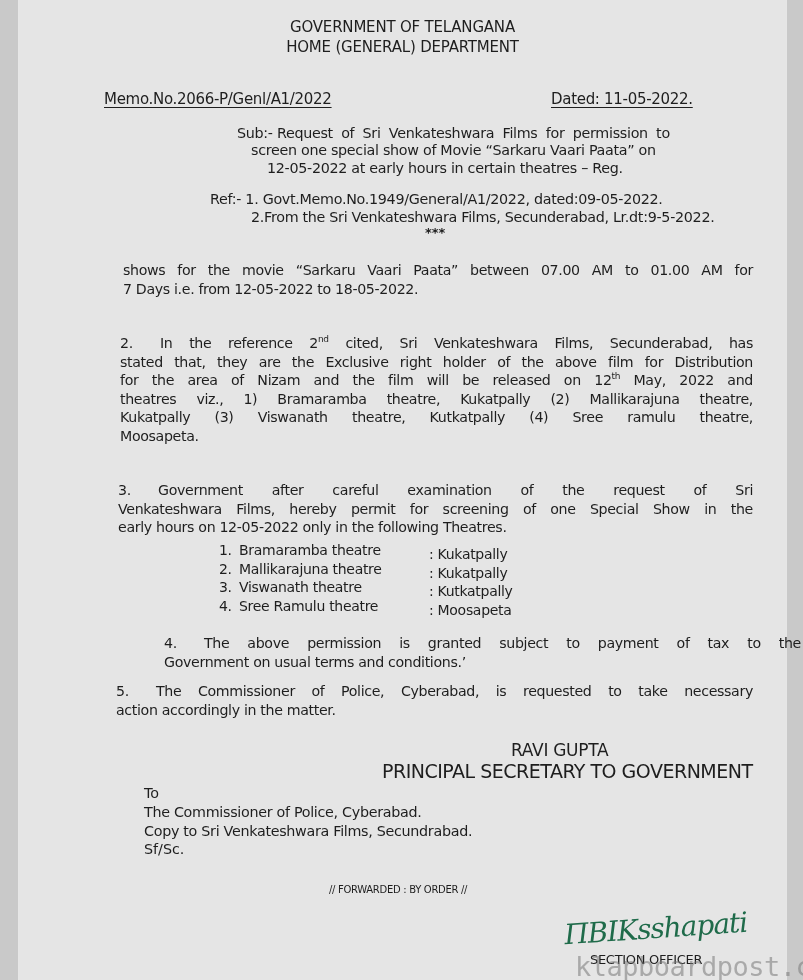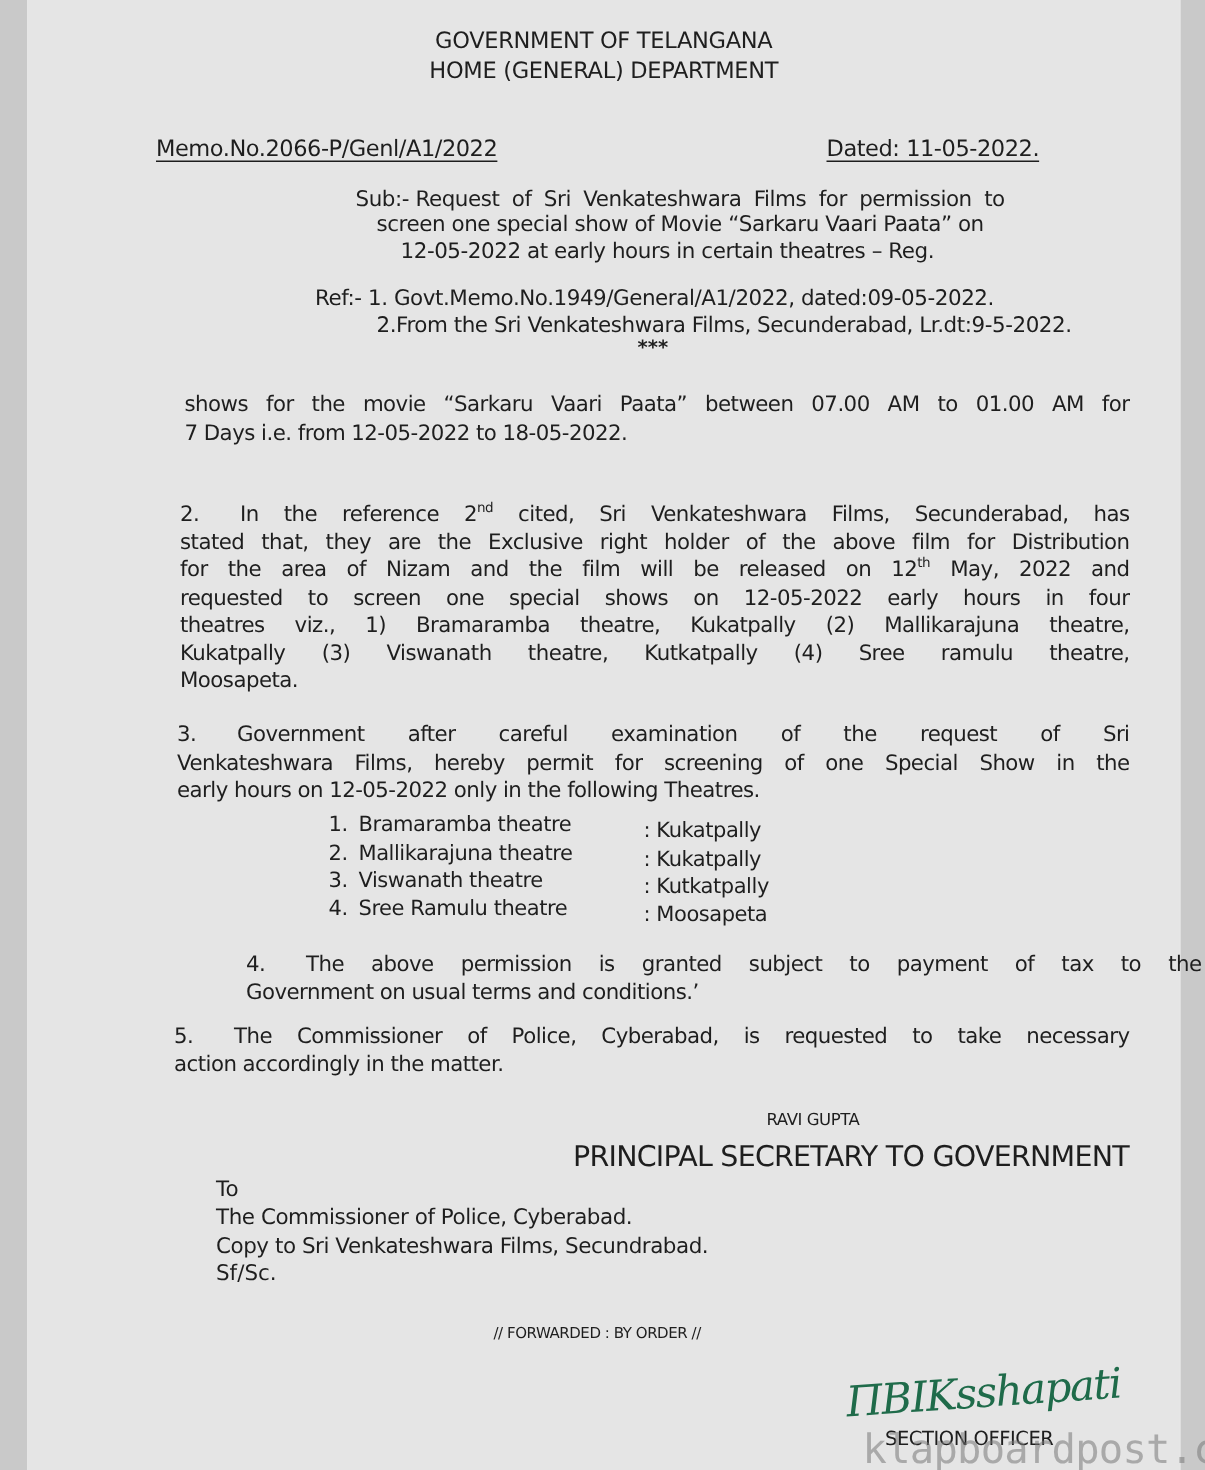--- a/index.html
+++ b/index.html
@@ -104,21 +104,20 @@
 
   <div class="para" style="top:261px; left:104px; width:630px;">
     <span class="line">shows for the movie “Sarkaru Vaari Paata”  between 07.00 AM to 01.00 AM for</span>
     <span class="line last">7 Days i.e. from 12-05-2022 to 18-05-2022.</span>
   </div>
 
   <div class="para" style="top:334px; left:101px; width:633px;">
     <span class="line"><span class="num">2.</span><span>In the reference 2</span><sup>nd</sup><span> cited, Sri Venkateshwara Films, Secunderabad, has</span></span>
     <span class="line">stated that, they are the Exclusive right holder of the above film for Distribution</span>
     <span class="line"><span>for the area of Nizam and the film will be released on 12</span><sup>th</sup><span> May, 2022 and</span></span>
-    <span class="line">requested to screen one special shows on 12-05-2022 early hours in four</span>
     <span class="line">theatres viz., 1) Bramaramba theatre, Kukatpally (2) Mallikarajuna theatre,</span>
     <span class="line">Kukatpally (3) Viswanath theatre, Kutkatpally (4) Sree ramulu theatre,</span>
     <span class="line last">Moosapeta.</span>
   </div>
 
   <div class="para" style="top:481px; left:99px; width:635px;">
     <span class="line"><span class="num">3.</span><span>Government after careful examination of the request of Sri</span></span>
     <span class="line">Venkateshwara Films, hereby permit for screening of one Special Show in the</span>
     <span class="line last">early hours on 12-05-2022 only in the following Theatres.</span>
   </div>
@@ -149,21 +148,21 @@
   <div class="para" style="top:634px; left:97px; width:637px;margin-left:48px;">
     <span class="line"><span class="num">4.</span><span>The above permission is granted subject to payment of tax to the</span></span>
     <span class="line last">Government on usual terms and conditions.’</span>
   </div>
 
   <div class="para" style="top:682px; left:97px; width:637px;">
     <span class="line"><span class="num">5.</span><span>The Commissioner of Police, Cyberabad, is requested to take necessary</span></span>
     <span class="line last">action accordingly in the matter.</span>
   </div>
 
-  <div class="abs" style="left:492px; top:740px; font-size:11px; letter-spacing:-0.3px;">RAVI GUPTA</div>
+  <div class="abs" style="left:492px; top:740px; font-size:17px; letter-spacing:-0.3px;">RAVI GUPTA</div>
   <div class="abs" style="left:363px; top:760px; font-size:19px; letter-spacing:-0.5px;">PRINCIPAL SECRETARY TO GOVERNMENT</div>
 
   <div class="abs" style="left:125px; top:785px; font-size:14.3px;">To</div>
   <div class="abs" style="left:125px; top:804px; font-size:14.3px; letter-spacing:-0.3px;">The Commissioner of Police, Cyberabad.</div>
   <div class="abs" style="left:125px; top:823px; font-size:14.3px; letter-spacing:-0.3px;">Copy to Sri Venkateshwara Films, Secundrabad.</div>
   <div class="abs" style="left:125px; top:841px; font-size:14.3px;">Sf/Sc.</div>
 
   <div class="abs" style="left:310px; top:884px; font-size:10px; letter-spacing:-0.3px;">// FORWARDED : BY ORDER //</div>
 
   <div class="sig">ПBIKsshaрati</div>

